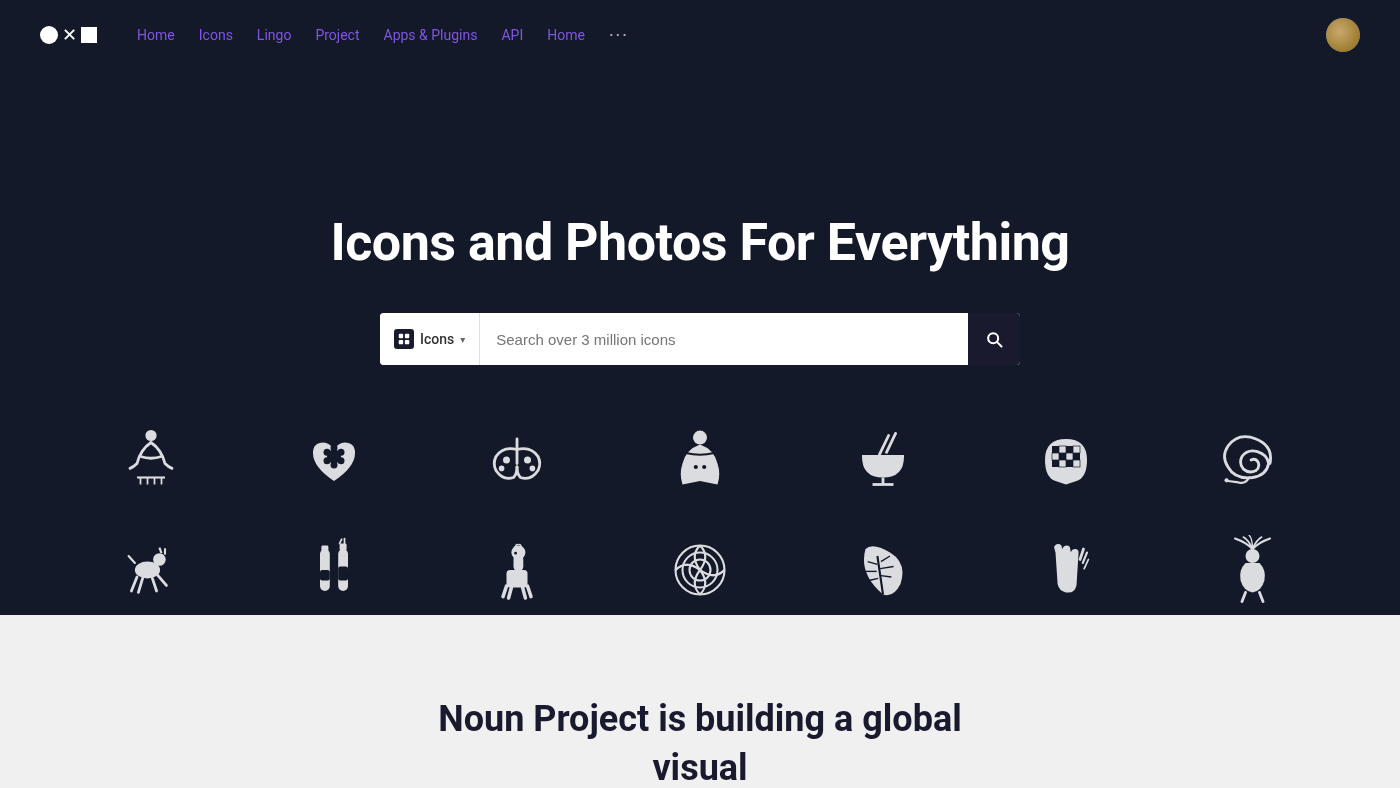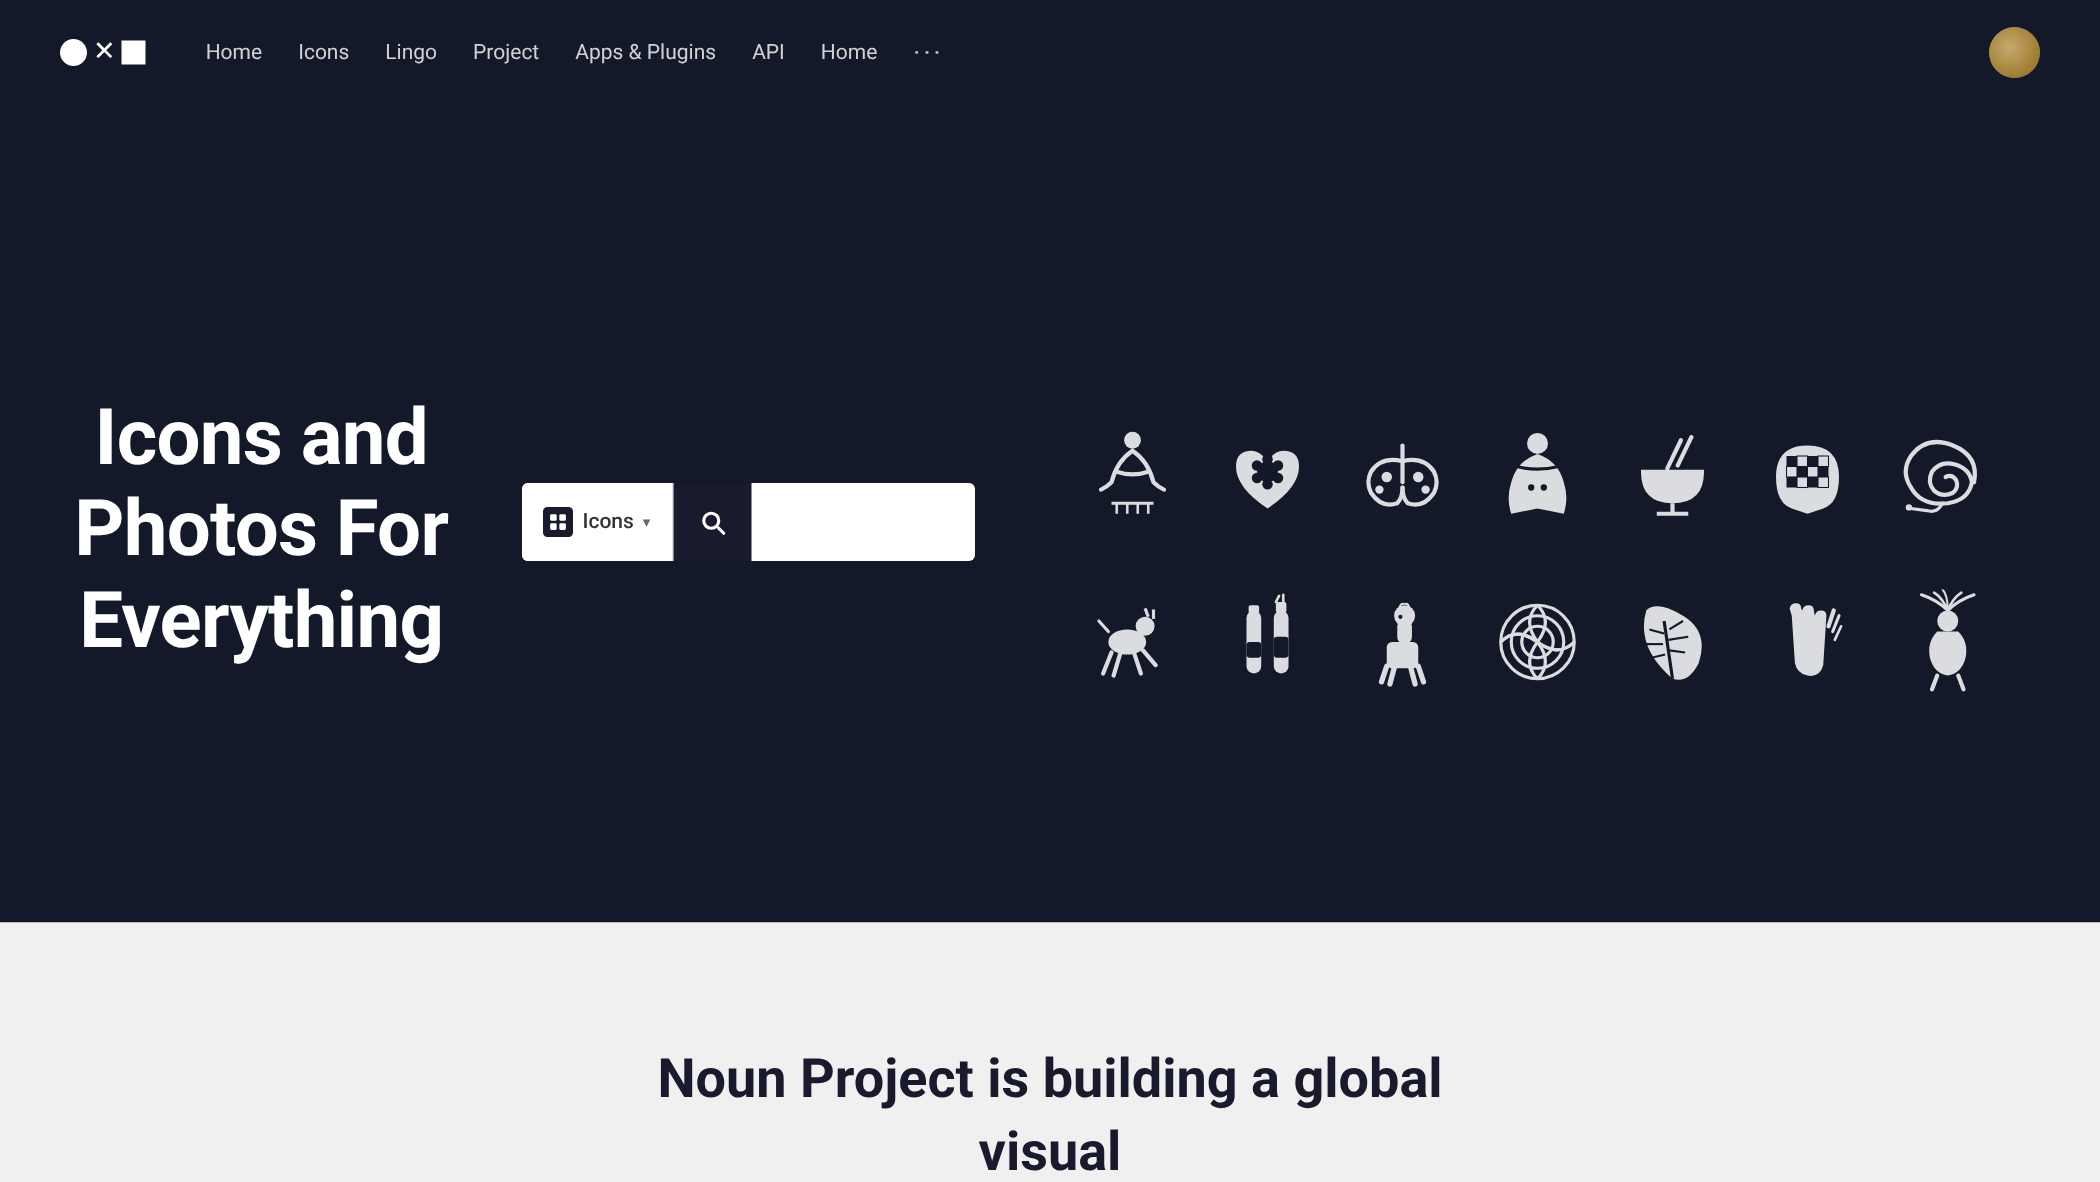--- a/index.html
+++ b/index.html
@@ -47,21 +47,21 @@
       width: 16px; height: 16px;
       background: #fff;
     }
     .nav-links {
       display: flex;
       align-items: center;
       gap: 24px;
       margin-left: 12px;
     }
     .nav-links a {
-      color: #e5e5e5;
+      color: #8b5cf6;
       text-decoration: none;
       font-size: 14px;
       font-weight: 400;
       opacity: 0.9;
     }
     .nav-more {
       color: #fff;
       font-size: 18px;
       opacity: 0.7;
       cursor: pointer;
@@ -82,20 +82,21 @@
     .avatar-img {
       width: 100%; height: 100%;
       border-radius: 50%;
       background: radial-gradient(circle at 40% 40%, #c8a96e, #8b6914);
     }
 
     
     .hero-content {
       flex: 1;
       display: flex;
+      flex-direction: column;
       align-items: center;
       justify-content: flex-end;
       padding-top: 60px;
     }
     .hero-title {
       color: #fff;
       font-size: 52px;
       font-weight: 700;
       text-align: center;
       margin-bottom: 40px;
@@ -257,20 +258,21 @@
           <svg viewBox="0 0 16 16">
             <rect x="2" y="2" width="5" height="5" rx="1"></rect>
             <rect x="9" y="2" width="5" height="5" rx="1"></rect>
             <rect x="2" y="9" width="5" height="5" rx="1"></rect>
             <rect x="9" y="9" width="5" height="5" rx="1"></rect>
           </svg>
         </div>
         <span class="search-dropdown-label">Icons</span>
         <span class="search-dropdown-chevron">▾</span>
       </div>
+      <input type="text" class="search-input" placeholder="Search over 3 million icons" style="">
       <button class="search-btn">
         <svg viewBox="0 0 24 24">
           <path d="M21 21l-4.35-4.35M17 11A6 6 0 1 1 5 11a6 6 0 0 1 12 0z" stroke="#fff" stroke-width="2.5" stroke-linecap="round" fill="none"></path>
         </svg>
       </button>
     </div>
 
     <div class="icon-grid">
 
       <div class="icon-row">

